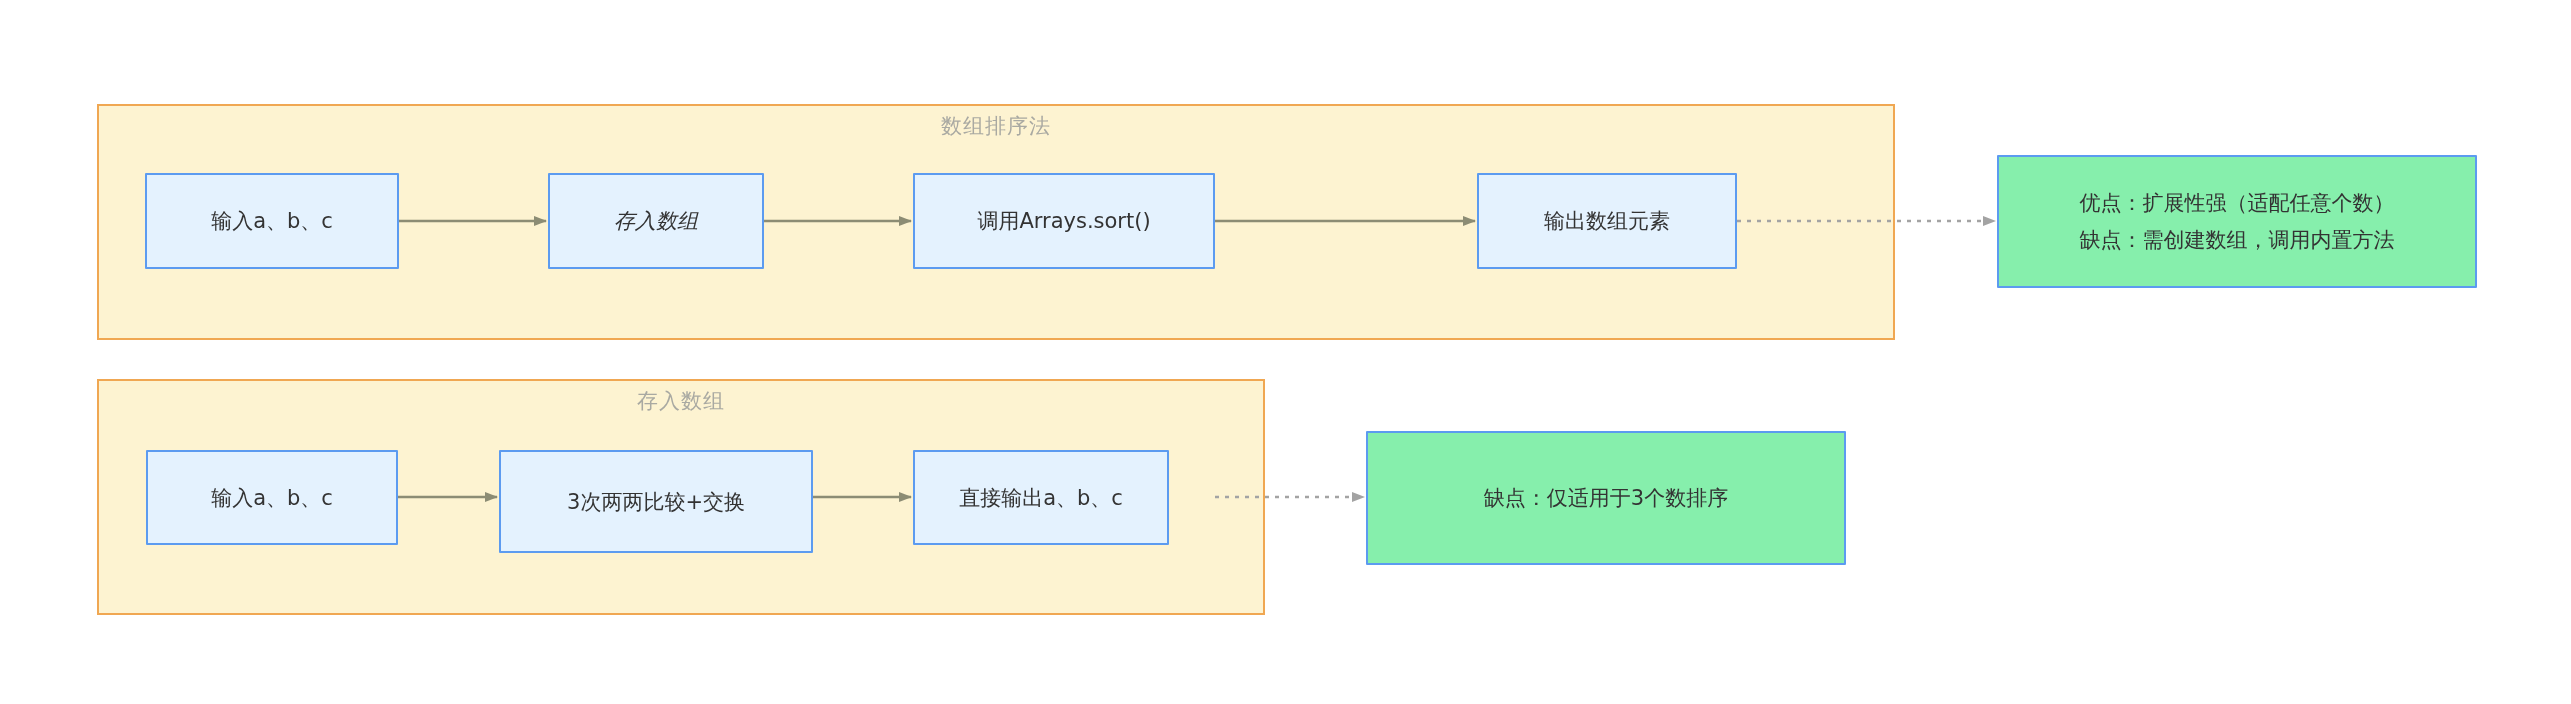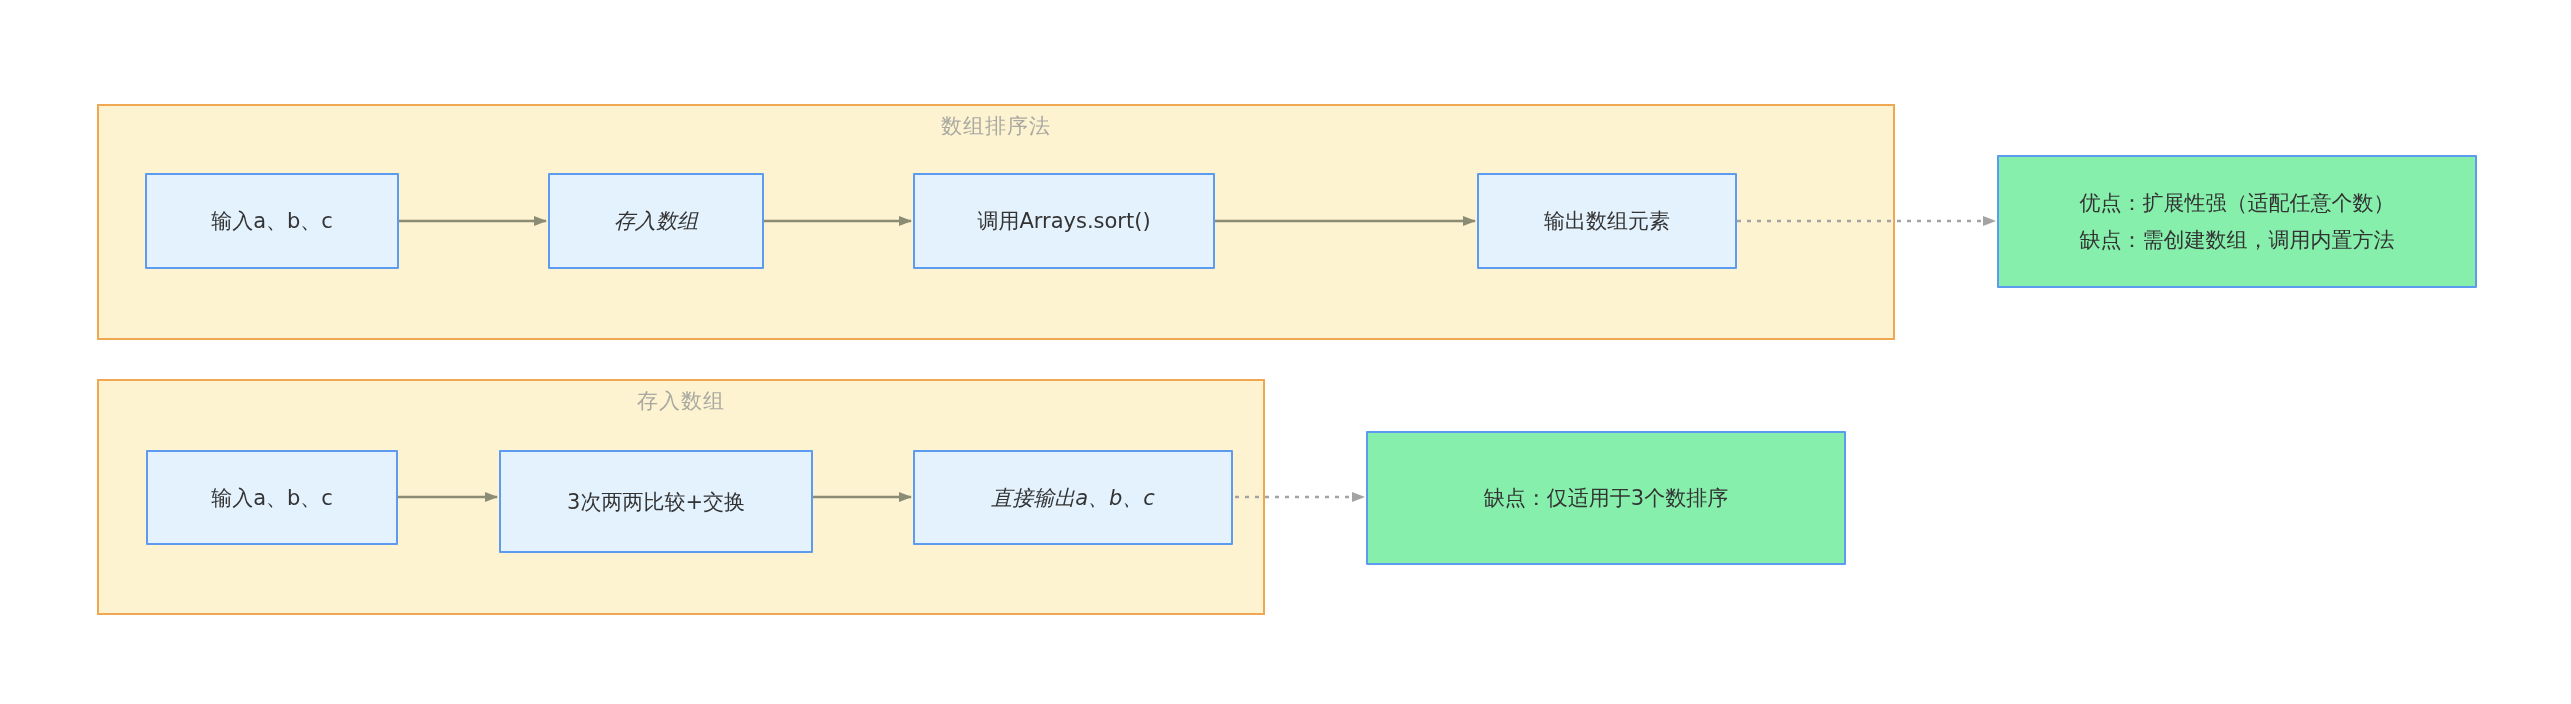--- a/index.html
+++ b/index.html
@@ -109,19 +109,19 @@
   <div class="node" style="left:1477px; top:165px; width:260px; height:96px;">输出数组元素</div>
   <div class="node" style="left:913px; top:165px; width:302px; height:96px;">调用Arrays.sort()</div>
 
   <div class="note" style="left:1997px; top:147px; width:480px; height:133px;">
     <div>优点：扩展性强（适配任意个数）</div>
     <div>缺点：需创建数组，调用内置方法</div>
   </div>
 
   <div class="node" style="left:146px; top:442px; width:252px; height:95px;">输入a、b、c</div>
   <div class="node" style="left:499px; top:442px; width:314px; height:103px;">3次两两比较+交换</div>
-  <div class="node" style="left:913px; top:442px; width:320px; height:95px;font-style:italic;">直接输出a、b、c</div>
+  <div class="node" style="left:913px; top:442px; width:256px; height:95px;">直接输出a、b、c</div>
 
   <div class="note" style="left:1366px; top:423px; width:480px; height:134px;">
     <div>缺点：仅适用于3个数排序</div>
   </div>
 
 </div>
 
 </body></html>

